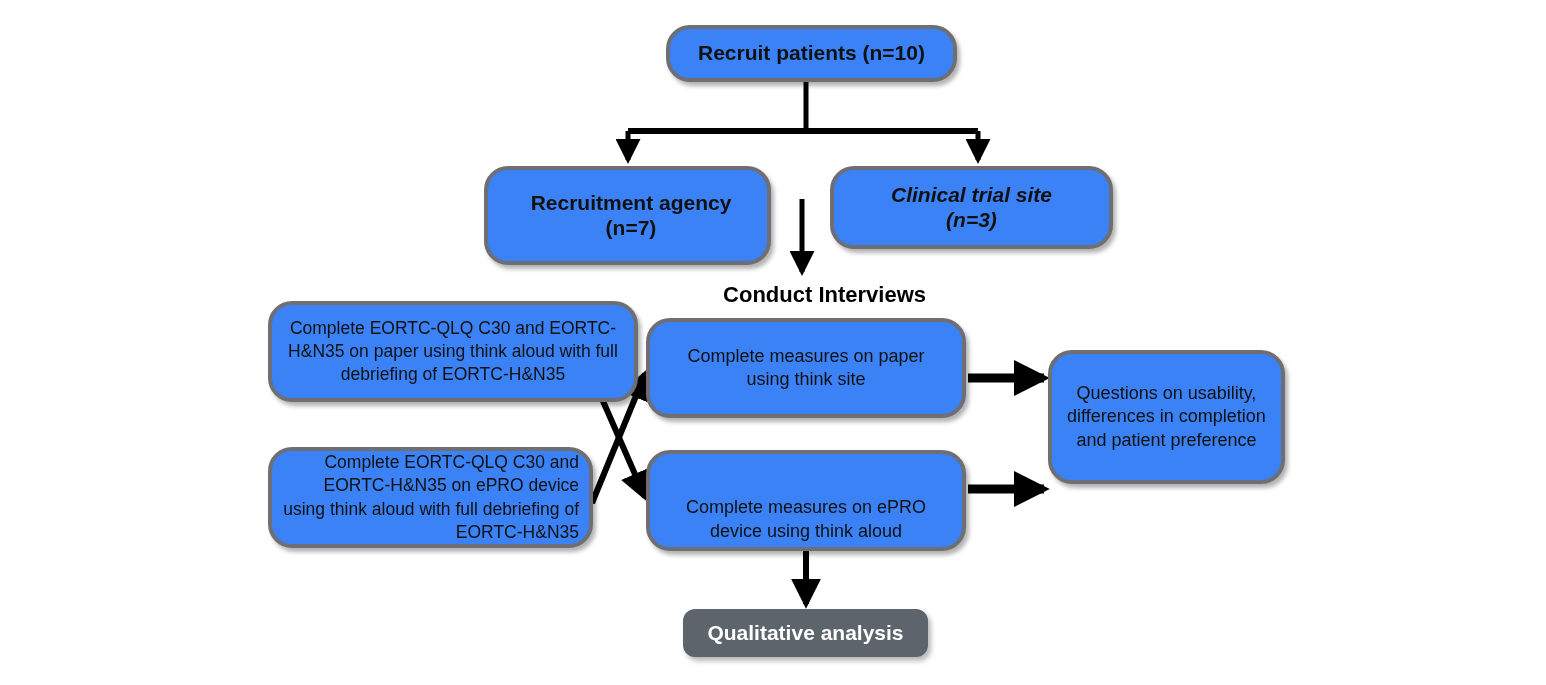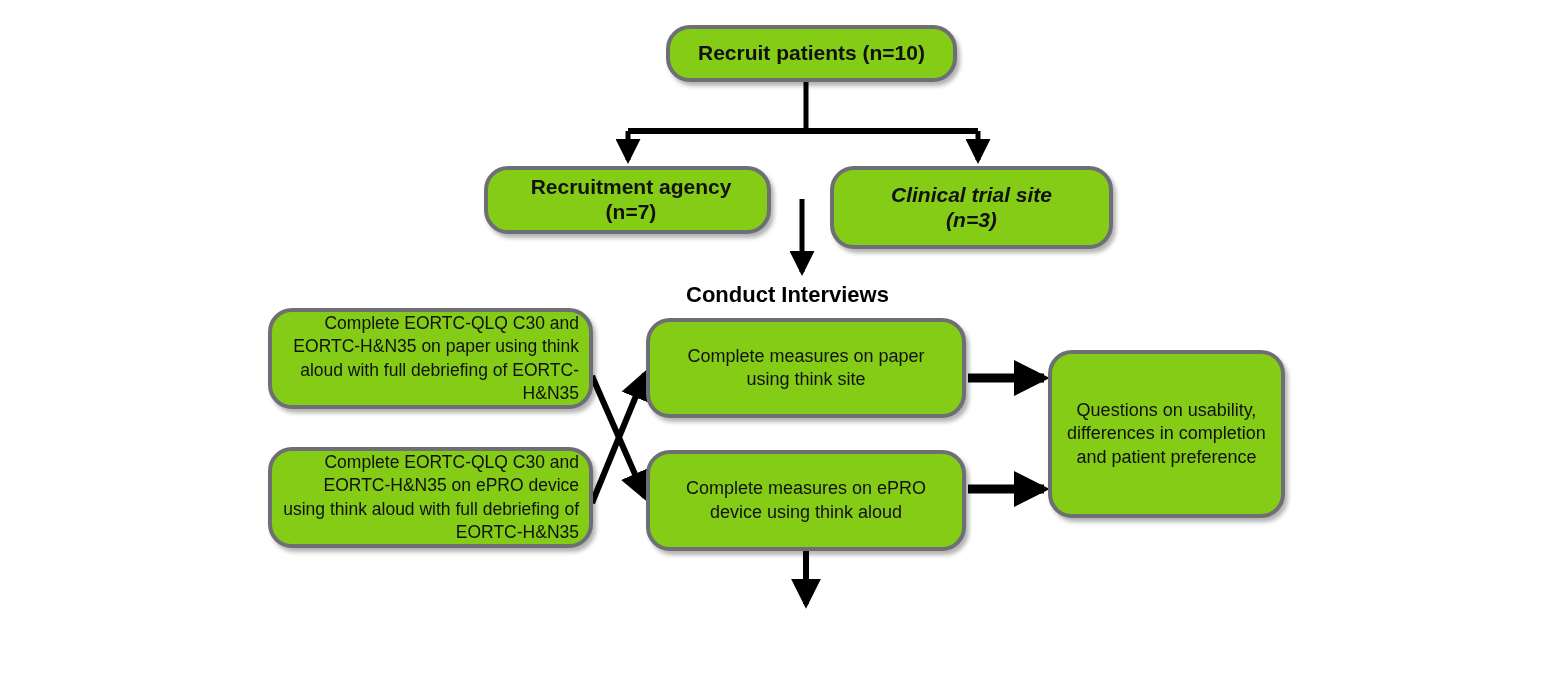--- a/index.html
+++ b/index.html
@@ -33,21 +33,21 @@
 
   
   .node {
     position: absolute;
     z-index: 3;
     box-sizing: border-box;
     display: flex;
     align-items: center;
     justify-content: center;
     text-align: center;
-    background: #84cc16;
+    background: #3b82f6;
     border: 4px solid #6e6e75;
     border-radius: 24px;
     color: #111111;
     box-shadow: 3px 4px 4px rgba(0,0,0,0.30);
     padding: 4px 10px;
   }
 
   .node .txt {
     display: block;
     width: 100%;
@@ -83,21 +83,21 @@
   }
   .node.filled .txt {
     font-weight: bold;
     font-size: 21px;
   }
 
   
   .free-label {
     position: absolute;
     z-index: 3;
-    text-align: left;
+    text-align: right;
     font-weight: bold;
     font-size: 22px;
     color: #000000;
     white-space: nowrap;
   }
 </style>
 </head>
 <body>
 
 <div id="canvas">
@@ -147,48 +147,51 @@
 
     <g>
       <path d="M 806 551 L 806 604" stroke="#000000" stroke-width="6" fill="none" marker-end="url(#arrowBlack)"></path>
     </g>
   </svg>
 
   <div class="node bold" style="left:666px; top:25px; width:291px; height:57px;">
     <span class="txt">Recruit patients (n=10)</span>
   </div>
 
-  <div class="node bold" style="left:484px; top:166px; width:287px; height:68px;padding-left:17px;">
+  <div class="node bold" style="left:484px; top:166px; width:287px; height:99px;padding-left:17px;">
     <span class="txt">Recruitment agency
 (n=7)</span>
   </div>
 
   <div class="node bold" style="left:830px; top:166px; width:283px; height:83px;font-style:italic;">
     <span class="txt">Clinical  trial site
 (n=3)</span>
   </div>
 
   <div class="free-label" style="left:686px; top:282px; width:240px;">
     <span>Conduct Interviews</span>
   </div>
 
-  <div class="node body wide" style="left:268px; top:308px; width:325px; height:101px;text-align:right;">
+  <div class="node body wide" style="left:268px; top:301px; width:370px; height:101px;">
     <span class="txt">Complete EORTC-QLQ C30 and EORTC-H&amp;N35 on paper using think aloud with full debriefing of EORTC-H&amp;N35</span>
   </div>
 
   <div class="node body wide" style="left:268px; top:447px; width:325px; height:101px;text-align:right;">
     <span class="txt">Complete EORTC-QLQ C30 and EORTC-H&amp;N35 on ePRO device using think aloud with full debriefing of EORTC-H&amp;N35</span>
   </div>
 
   <div class="node body" style="left:646px; top:318px; width:320px; height:100px; padding:4px 34px;">
     <span class="txt">Complete measures on paper using think site</span>
   </div>
 
-  <div class="node body" style="left:646px; top:450px; width:320px; height:101px; padding:4px 34px;">
+  <div class="node body" style="left:646px; top:450px; width:320px; height:101px; padding:4px 34px;align-items:flex-end;">
     <span class="txt">Complete measures on ePRO device using think aloud</span>
   </div>
 
-  <div class="node body" style="left:1048px; top:350px; width:237px; height:168px; padding:4px 14px;">
+  <div class="node body" style="left:1048px; top:350px; width:237px; height:134px; padding:4px 14px;">
     <span class="txt">Questions on usability, differences in completion and patient preference</span>
   </div>
 
+  <div class="node filled" style="left:683px; top:609px; width:245px; height:48px;">
+    <span class="txt">Qualitative analysis</span>
+  </div>
 
 </div>
 
 </body></html>

